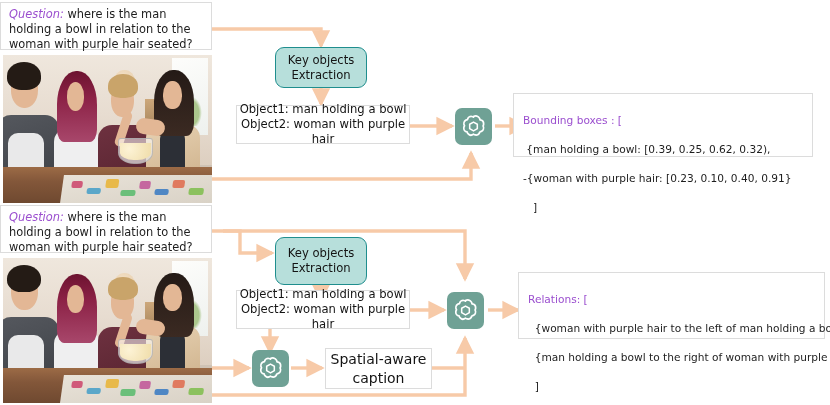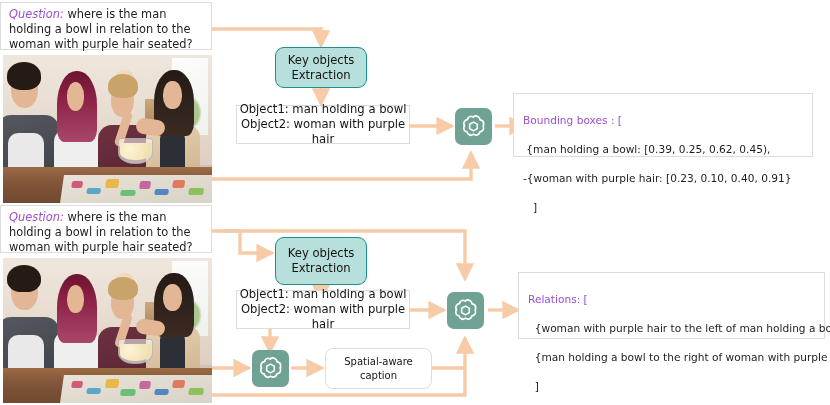--- a/index.html
+++ b/index.html
@@ -75,23 +75,23 @@
     font-size:11.6px;color:#141414;line-height:1.28;
   }
   .plainbox{
     position:absolute;box-sizing:border-box;
     background:#ffffff;border:1px solid #dcdcdc;
     display:flex;align-items:center;justify-content:center;
     text-align:center;font-size:11.6px;color:#141414;line-height:1.30;
   }
   .roundbox{
     position:absolute;box-sizing:border-box;
-    background:#ffffff;border:1px solid #dcdcdc;border-radius:8px;
+    background:#ffffff;border:1px solid #dcdcdc;border-radius:0;
     display:flex;align-items:center;justify-content:center;
-    text-align:center;font-size:10px;color:#141414;line-height:1.32;
+    text-align:center;font-size:14px;color:#141414;line-height:1.32;
   }
   .outbox{
     position:absolute;box-sizing:border-box;
     background:#ffffff;border:1px solid #dcdcdc;
     padding:5px 6px 5px 9px;
     font-size:10.6px;color:#1d1d1d;line-height:1.36;
     white-space:pre;
   }
   .okey{color:#9b4fcf;}
 
@@ -216,21 +216,21 @@
 
   <div class="gpt" style="left:455px;top:108px;width:37px;height:37px;">
     <svg width="27" height="27" viewBox="0 0 24 24" aria-hidden="true">
       <path fill="none" stroke="#ffffff" stroke-width="1.55" stroke-linejoin="round" stroke-linecap="round" d="M12 3.2c1.9-1.1 4.2-.5 5.3 1.4.3.5.4 1 .5 1.5 1.9.2 3.3 1.8 3.2 3.7 0 .6-.2 1.2-.5 1.7.9 1.7.3 3.8-1.3 4.8-.5.3-1 .5-1.6.6-.4 1.8-2.2 3-4 2.6-.6-.1-1.1-.4-1.6-.7-1.5 1.2-3.6 1-4.9-.4-.4-.4-.7-1-.8-1.6-1.9-.3-3.2-2-2.9-3.9.1-.6.3-1.1.6-1.6-1-1.6-.6-3.7 1-4.8.5-.3 1-.5 1.6-.6.3-1.8 2-3.1 3.9-2.8.6.1 1.1.3 1.5.6z"></path>
       <path fill="none" stroke="#ffffff" stroke-width="1.35" stroke-linejoin="round" stroke-linecap="round" d="M12 8.1 8.6 10v3.9L12 15.9l3.4-2V10z"></path>
     </svg>
   </div>
 
   <div class="outbox" style="left:513px;top:93px;width:300px;height:64px;">
 <span class="okey">Bounding boxes : [</span>
-<br><span> {man holding a bowl: [0.39, 0.25, 0.62, 0.45),</span>
+<br><span> {man holding a bowl: [0.39, 0.25, 0.62, 0.32),</span>
 <br><span>-{woman with purple hair: [0.23, 0.10, 0.40, 0.91}</span>
 <br><span>   ]</span>
   </div>
 
   <div class="qbox" style="left:0px;top:205px;width:212px;height:48px;">
     <span class="qlabel">Question:</span><span class="qtext"> where is the man holding a bowl in relation to the woman with purple hair seated?</span>
   </div>
 
   <div class="photo" style="left:3px;top:258px;width:209px;height:145px;">
     <div class="scene">

